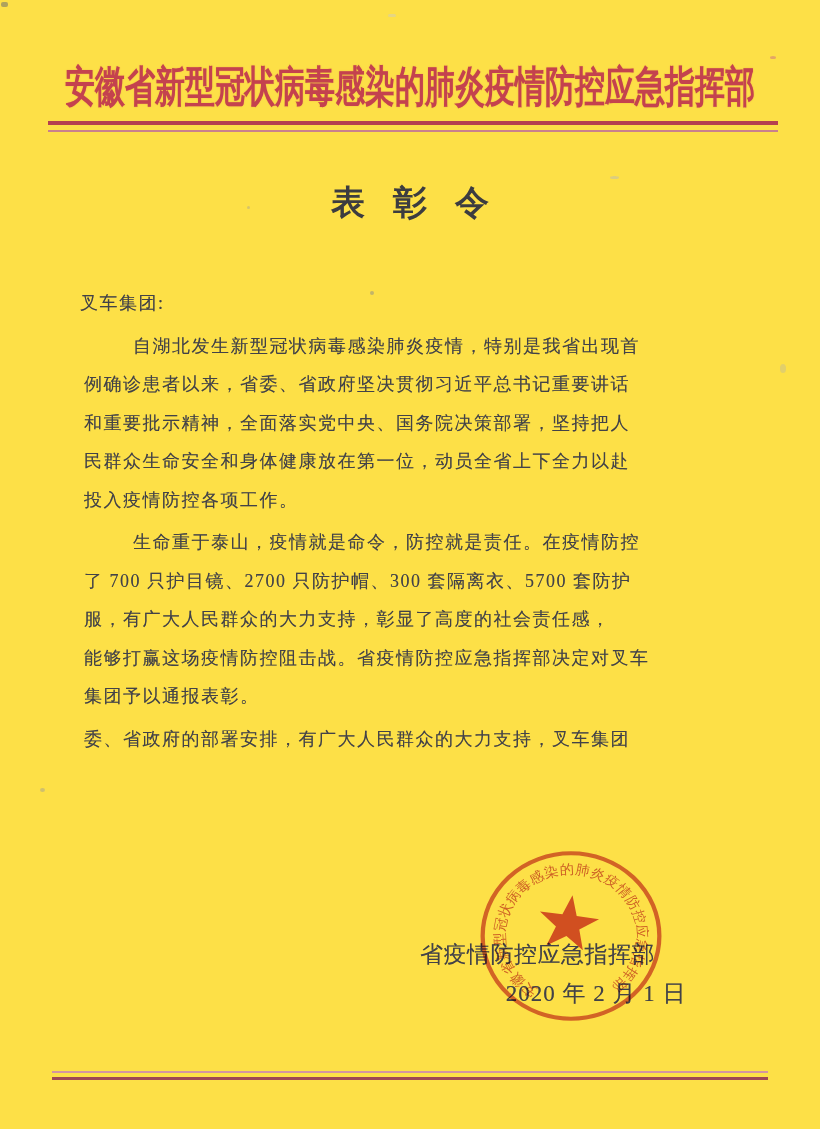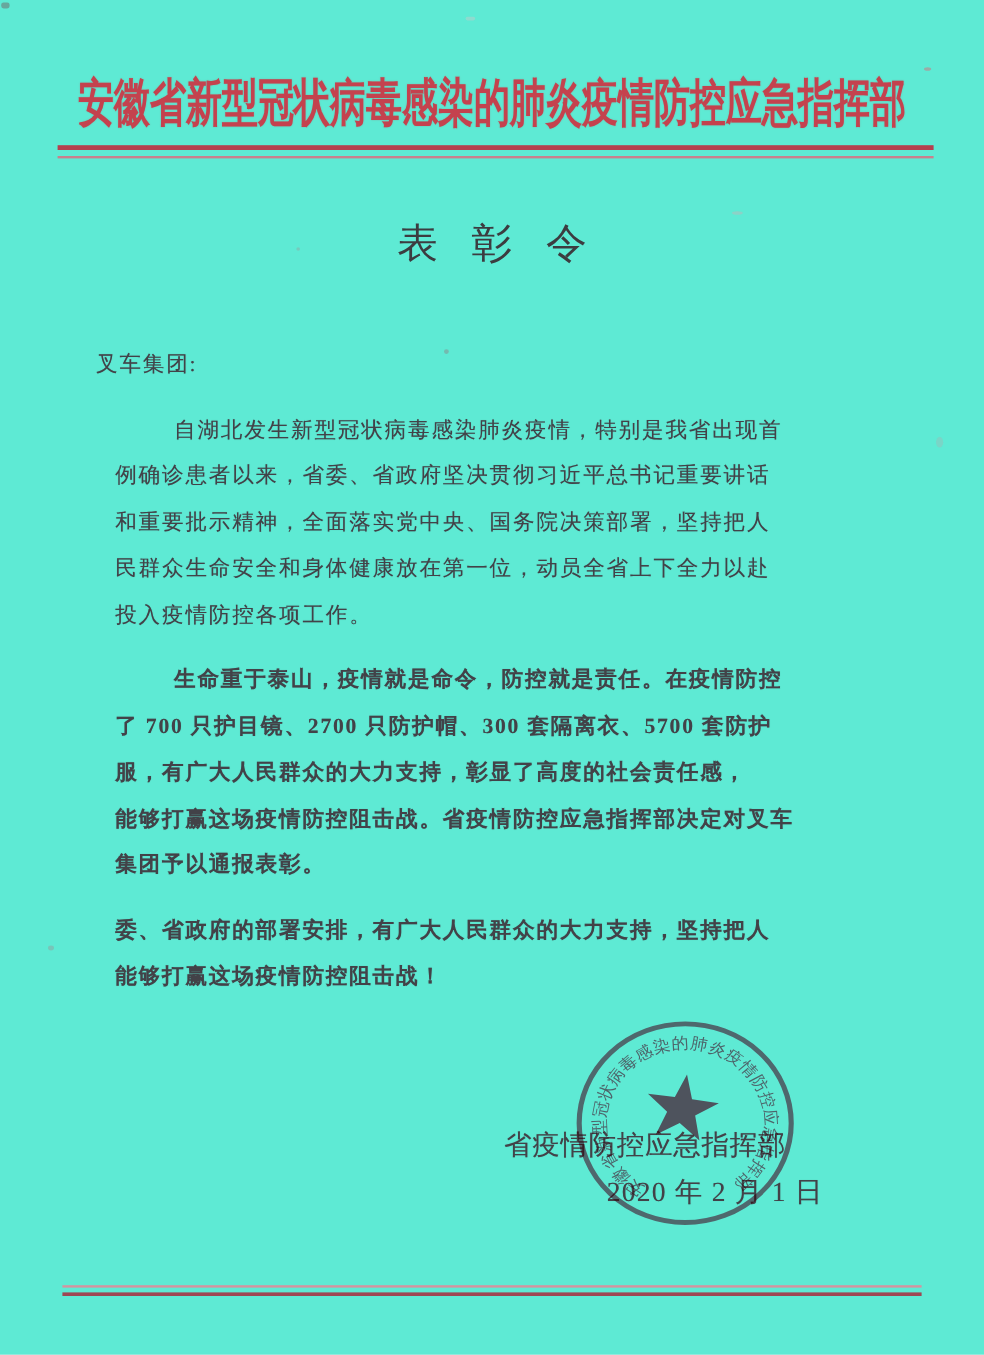--- a/index.html
+++ b/index.html
@@ -5,21 +5,21 @@
   html, body {
     margin: 0;
     padding: 0;
     background: #e8e8e8;
   }
   .page {
     position: relative;
     width: 820px;
     height: 1129px;
     margin: 0 auto;
-    background: #5eead4;
+    background: #fde047;
     overflow: hidden;
     font-family: "Liberation Serif", serif;
   }
 
   
   .org-header {
     position: absolute;
     top: 64px;
     left: 0;
     width: 820px;
@@ -47,21 +47,21 @@
   .rule-top-thin    { top: 130px; height: 2px; background: #c9808d; }
 
   
   .doc-title {
     position: absolute;
     top: 180px;
     left: 0;
     width: 820px;
     text-align: center;
     font-size: 34px;
-    font-weight: normal;
+    font-weight: bold;
     color: #3c3c40;
     letter-spacing: 28px;
     text-indent: 28px;
     white-space: nowrap;
   }
 
   
   .body-block {
     position: absolute;
     top: 284px;
@@ -70,22 +70,22 @@
     font-size: 18px;
     color: #424248;
     letter-spacing: 1.5px;
   }
   .body-block .line {
     height: 38.5px;
     line-height: 38.5px;
     white-space: nowrap;
     text-shadow: 0 0 0.6px rgba(70,70,75,0.45);
   }
-  .para { margin: 16px; }
-  .para-gap { margin-top: 4px; font-weight: bold; }
+  .para { margin: 4px; }
+  .para-gap { margin-top: 4px; }
   .line.indent { padding-left: 49px; }
 
   
   .signature {
     position: absolute;
     top: 939px;
     left: 420px;
     width: 300px;
     text-align: left;
     font-size: 23px;
@@ -160,22 +160,21 @@
 
     <div class="para para-gap">
       <div class="line indent">生命重于泰山，疫情就是命令，防控就是责任。在疫情防控</div>
       <div class="line">了 700 只护目镜、2700 只防护帽、300 套隔离衣、5700 套防护</div>
       <div class="line">服，有广大人民群众的大力支持，彰显了高度的社会责任感，</div>
       <div class="line">能够打赢这场疫情防控阻击战。省疫情防控应急指挥部决定对叉车</div>
       <div class="line">集团予以通报表彰。</div>
     </div>
 
     <div class="para para-gap">
-      <div class="line">委、省政府的部署安排，有广大人民群众的大力支持，坚持把人</div>
-      <div class="line">能够打赢这场疫情防控阻击战！</div>
+      <div class="line">委、省政府的部署安排，有广大人民群众的大力支持，叉车集团</div>
     </div>
   </div>
 
   <div class="signature">省疫情防控应急指挥部</div>
   <div class="doc-date">2020 年 2 月 1 日</div>
 
   <svg class="seal" viewBox="0 0 200 200" preserveAspectRatio="none">
     <circle cx="100" cy="100" r="93" fill="none" stroke="#cb5168" stroke-width="4.5"></circle>
     <polygon points="97,54 104.6,76.5 128.4,76.8 109.4,91 116.4,113.7 97,100 77.6,113.7 84.6,91 65.6,76.8 89.4,76.5" fill="#c93550" transform="rotate(8 97 87)"></polygon>
     <defs>

